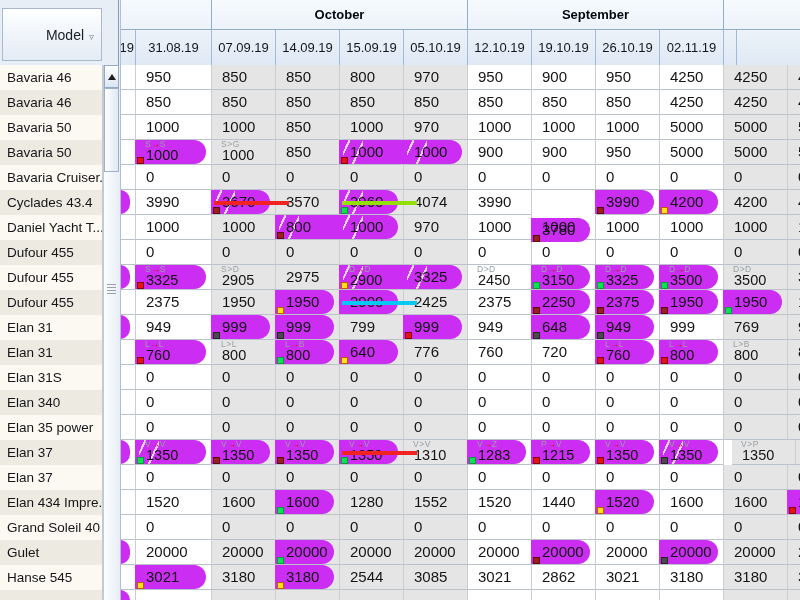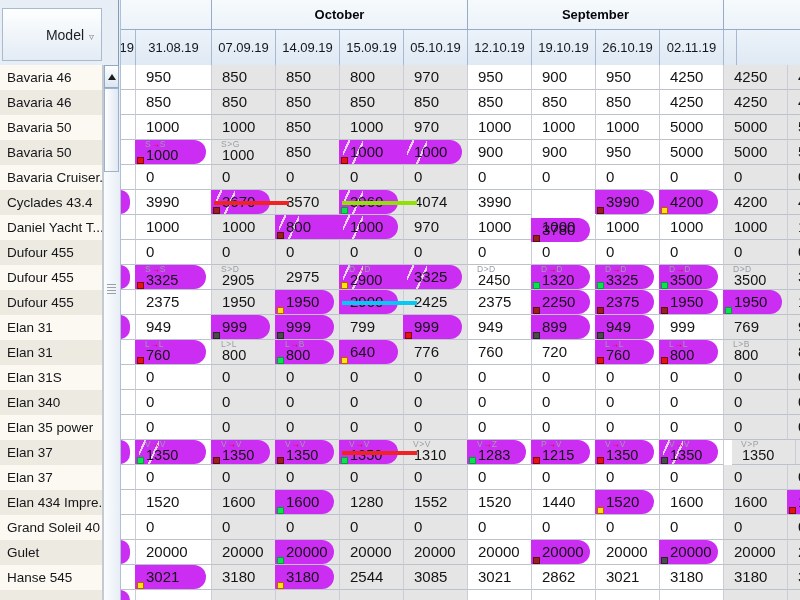--- a/index.html
+++ b/index.html
@@ -475,21 +475,21 @@
             <div class="val">3325</div>
           </div>
           <div class="cell lab" style="width: 64px;">
             <div class="clabel"><span>D</span><span>&gt;</span><span>D</span></div>
             <div class="val">2450</div>
           </div>
           <div class="cell lab" style="width: 64px;">
             <div class="bar cap"></div>
             <div class="clabel"><span>D</span><span class="arr">→</span><span>D</span></div>
             <div class="sq green"></div>
-            <div class="val">1320</div>
+            <div class="val">3150</div>
           </div>
           <div class="cell lab" style="width: 64px;">
             <div class="bar cap"></div>
             <div class="clabel"><span>D</span><span class="arr">→</span><span>D</span></div>
             <div class="sq green"></div>
             <div class="val">3325</div>
           </div>
           <div class="cell lab" style="width: 64px;">
             <div class="bar cap"></div>
             <div class="clabel"><span>D</span><span class="arr">→</span><span>D</span></div>
@@ -576,21 +576,21 @@
             <div class="bar cap"></div>
             <div class="sq red"></div>
             <div class="val">999</div>
           </div>
           <div class="cell" style="width: 64px;">
             <div class="val">949</div>
           </div>
           <div class="cell" style="width: 64px;">
             <div class="bar cap"></div>
             <div class="sq dark"></div>
-            <div class="val">899</div>
+            <div class="val">648</div>
           </div>
           <div class="cell" style="width: 64px;">
             <div class="bar cap"></div>
             <div class="sq dark"></div>
             <div class="val">949</div>
           </div>
           <div class="cell" style="width: 64px;">
             <div class="val">999</div>
           </div>
           <div class="cell alt" style="width: 64px;">

